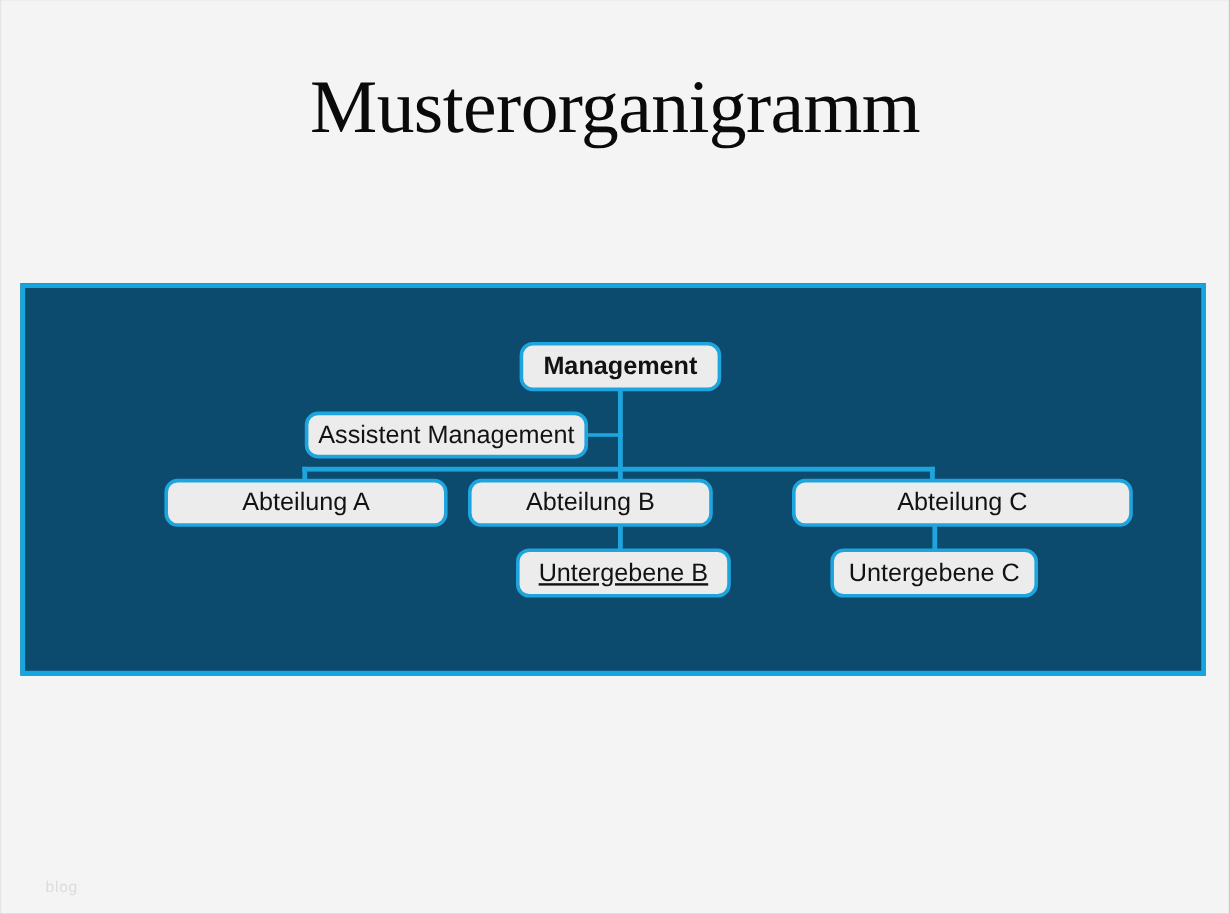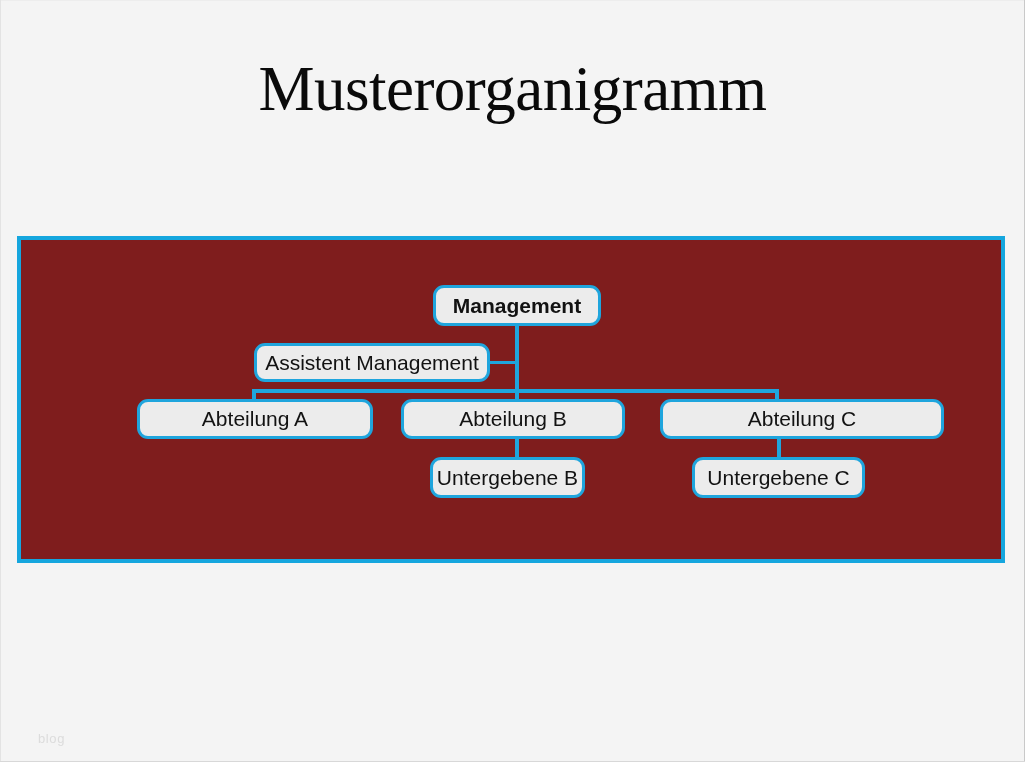--- a/index.html
+++ b/index.html
@@ -60,21 +60,21 @@
 
   
   .chart-container {
     position: absolute;
     left: 17px;
     top: 236px;
     width: 988px;
     height: 327px;
     box-sizing: border-box;
     border: 4px solid #15a6de;
-    background: #7f1d1d;
+    background: #0c4a6e;
   }
 
   
   .conn {
     position: absolute;
     background: #1fa5dd;
   }
 
   
   .node {
@@ -135,23 +135,23 @@
   <div class="conn" style="left:494px; top:198px; width:4px; height:22px;"></div>
 
   <div class="conn" style="left:756px; top:198px; width:4px; height:22px;"></div>
 
   <div class="node is-root" style="left:412px; top:45px; width:168px; height:41px;">Management</div>
 
   <div class="node" style="left:233px; top:103px; width:236px; height:39px;">Assistent Management</div>
 
   <div class="node" style="left:116px; top:159px; width:236px; height:40px;">Abteilung A</div>
 
-  <div class="node" style="left:380px; top:159px; width:224px; height:40px;">Abteilung B</div>
+  <div class="node" style="left:369px; top:159px; width:204px; height:40px;">Abteilung B</div>
 
   <div class="node" style="left:639px; top:159px; width:284px; height:40px;">Abteilung C</div>
 
-  <div class="node" style="left:409px; top:217px; width:155px; height:41px;">Untergebene B</div>
+  <div class="node" style="left:409px; top:217px; width:179px; height:41px;text-decoration:underline;">Untergebene B</div>
 
   <div class="node" style="left:671px; top:217px; width:173px; height:41px;">Untergebene C</div>
 
 </div>
 
 <div class="watermark">blog</div>
 
 </body></html>

